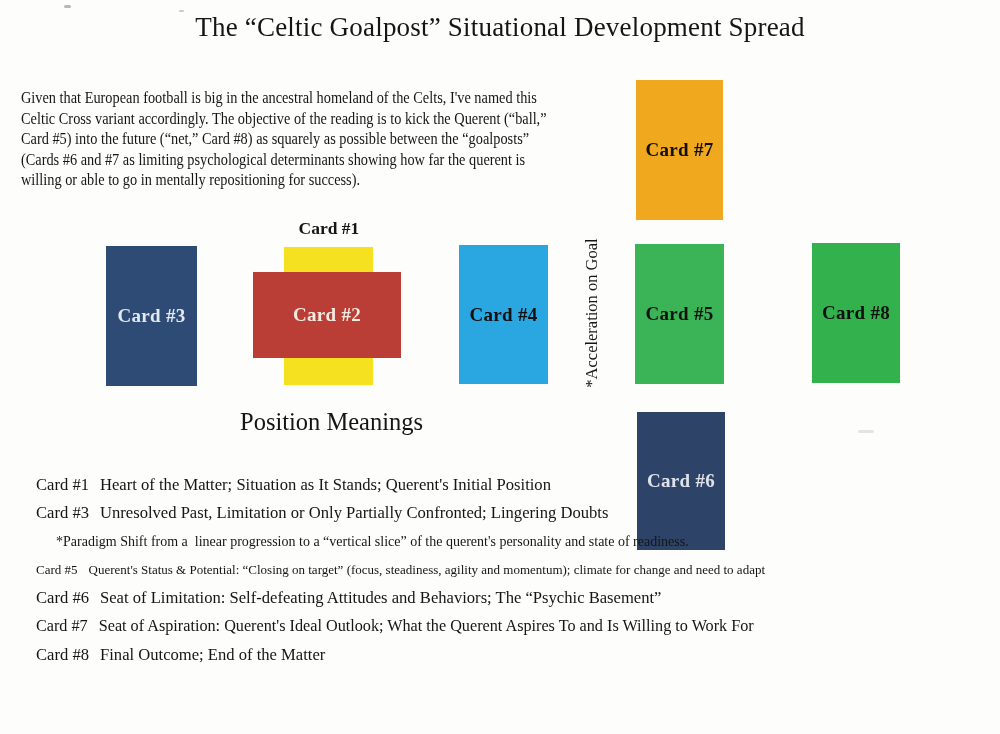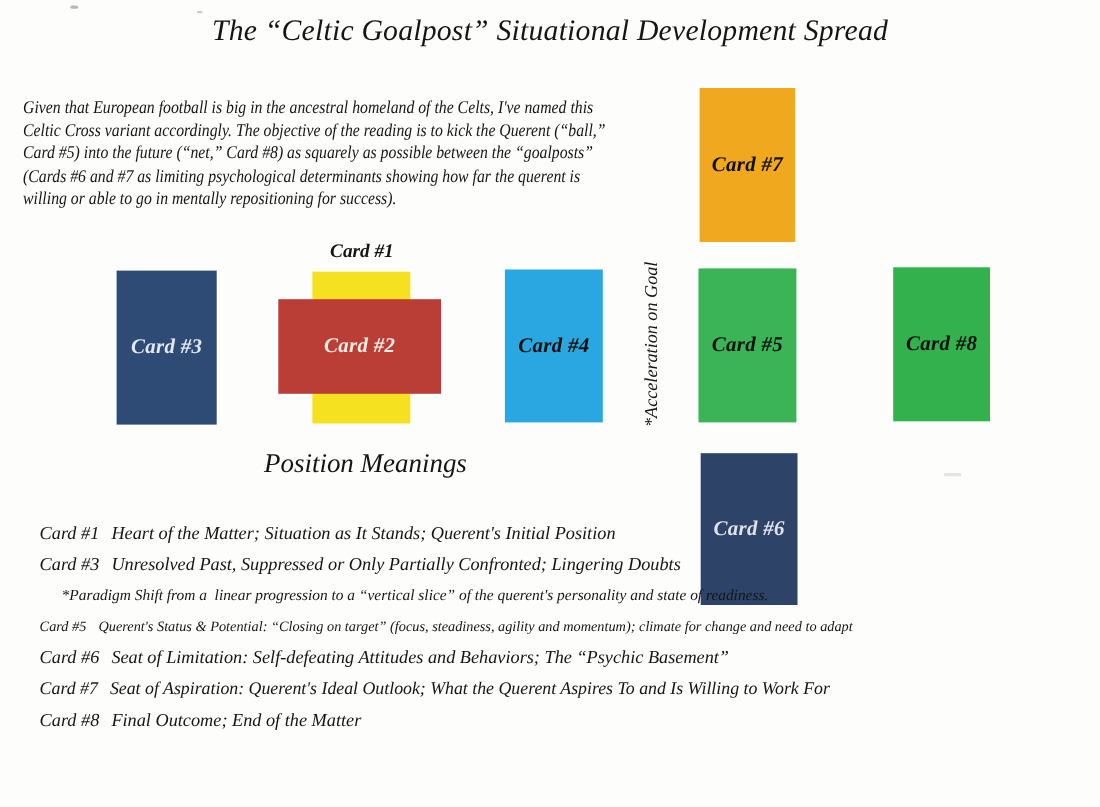--- a/index.html
+++ b/index.html
@@ -1,20 +1,20 @@
 <!DOCTYPE html>
 <html><head>
 <meta charset="utf-8">
 <style>
   html,body { margin:0; padding:0; }
   body { background:#ffffff; }
   .page {
     position:relative; width:1000px; height:734px;
     background:#fdfdfc; overflow:hidden;
-    font-family:"Liberation Serif", serif; color:#151515;font-style:italic;
+    font-family:"Liberation Serif", serif; color:#151515;
   }
   .title {
     position:absolute; top:12px; left:0; width:100%;
     text-align:center; font-size:27px; font-weight:400; margin:0;
     letter-spacing:0.2px;
   }
   .intro {
     position:absolute; left:21px; top:88px; width:640px;
     font-size:16.3px; line-height:20.6px;
     transform:scaleX(0.88); transform-origin:left top;
@@ -91,21 +91,21 @@
   <div class="card card5" style="background-color: rgb(58, 180, 86); color: rgb(16, 16, 15);">Card #5</div>
 
   <div class="card card8" style="background-color: rgb(51, 177, 76); color: rgb(16, 16, 15);">Card #8</div>
 
   <div class="card card6" style="background-color: rgb(45, 67, 103); color: rgb(223, 226, 234);">Card #6</div>
 
   <h2 class="meanings-heading">Position Meanings</h2>
 
   <div class="meanings">
     <div class="m-item"><span class="prefix">Card #1</span><span>Heart of the Matter; Situation as It Stands; Querent's Initial Position</span></div>
-    <div class="m-item"><span class="prefix">Card #3</span><span>Unresolved Past, Suppressed or Only Partially Confronted; Lingering Doubts</span></div>
+    <div class="m-item"><span class="prefix">Card #3</span><span>Unresolved Past, Limitation or Only Partially Confronted; Lingering Doubts</span></div>
     <div class="m-item xs"><span class="prefix"></span><span>*Paradigm Shift from a  linear progression to a “vertical slice” of the querent's personality and state of readiness.</span></div>
     <div class="m-item sm"><span class="prefix">Card #5</span><span>Querent's Status &amp; Potential: “Closing on target” (focus, steadiness, agility and momentum); climate for change and need to adapt</span></div>
     <div class="m-item"><span class="prefix">Card #6</span><span>Seat of Limitation: Self-defeating Attitudes and Behaviors; The “Psychic Basement”</span></div>
     <div class="m-item md"><span class="prefix">Card #7</span><span>Seat of Aspiration: Querent's Ideal Outlook; What the Querent Aspires To and Is Willing to Work For</span></div>
     <div class="m-item"><span class="prefix">Card #8</span><span>Final Outcome; End of the Matter</span></div>
   </div>
 
   <div class="speck a"></div>
   <div class="speck b"></div>
   <div class="speck c"></div>

